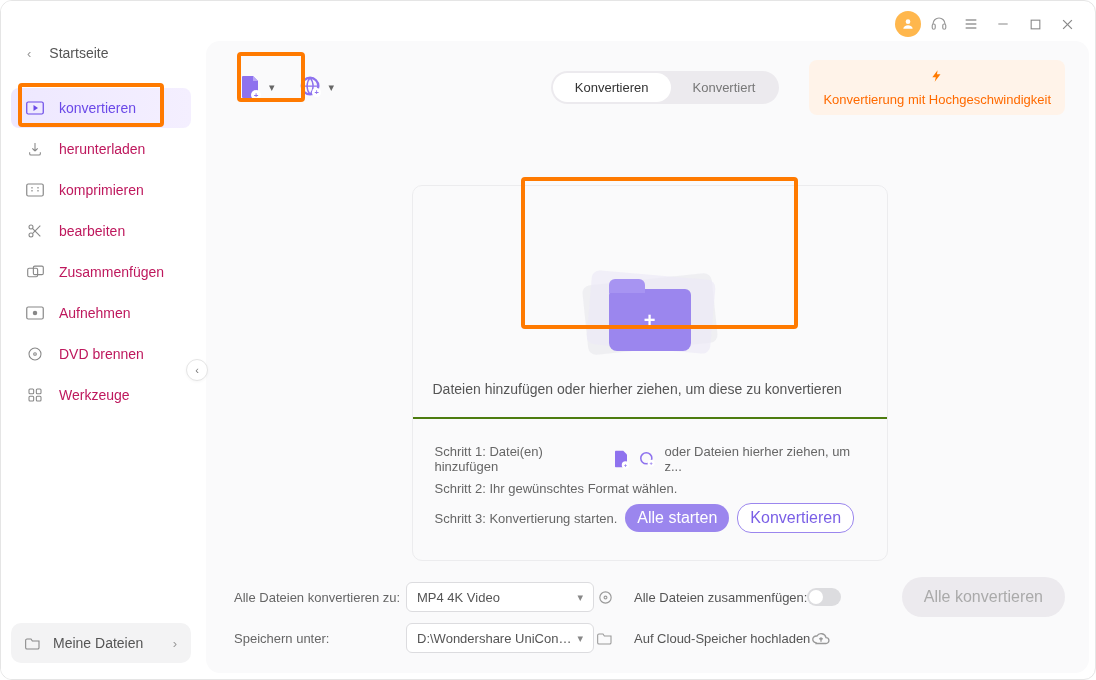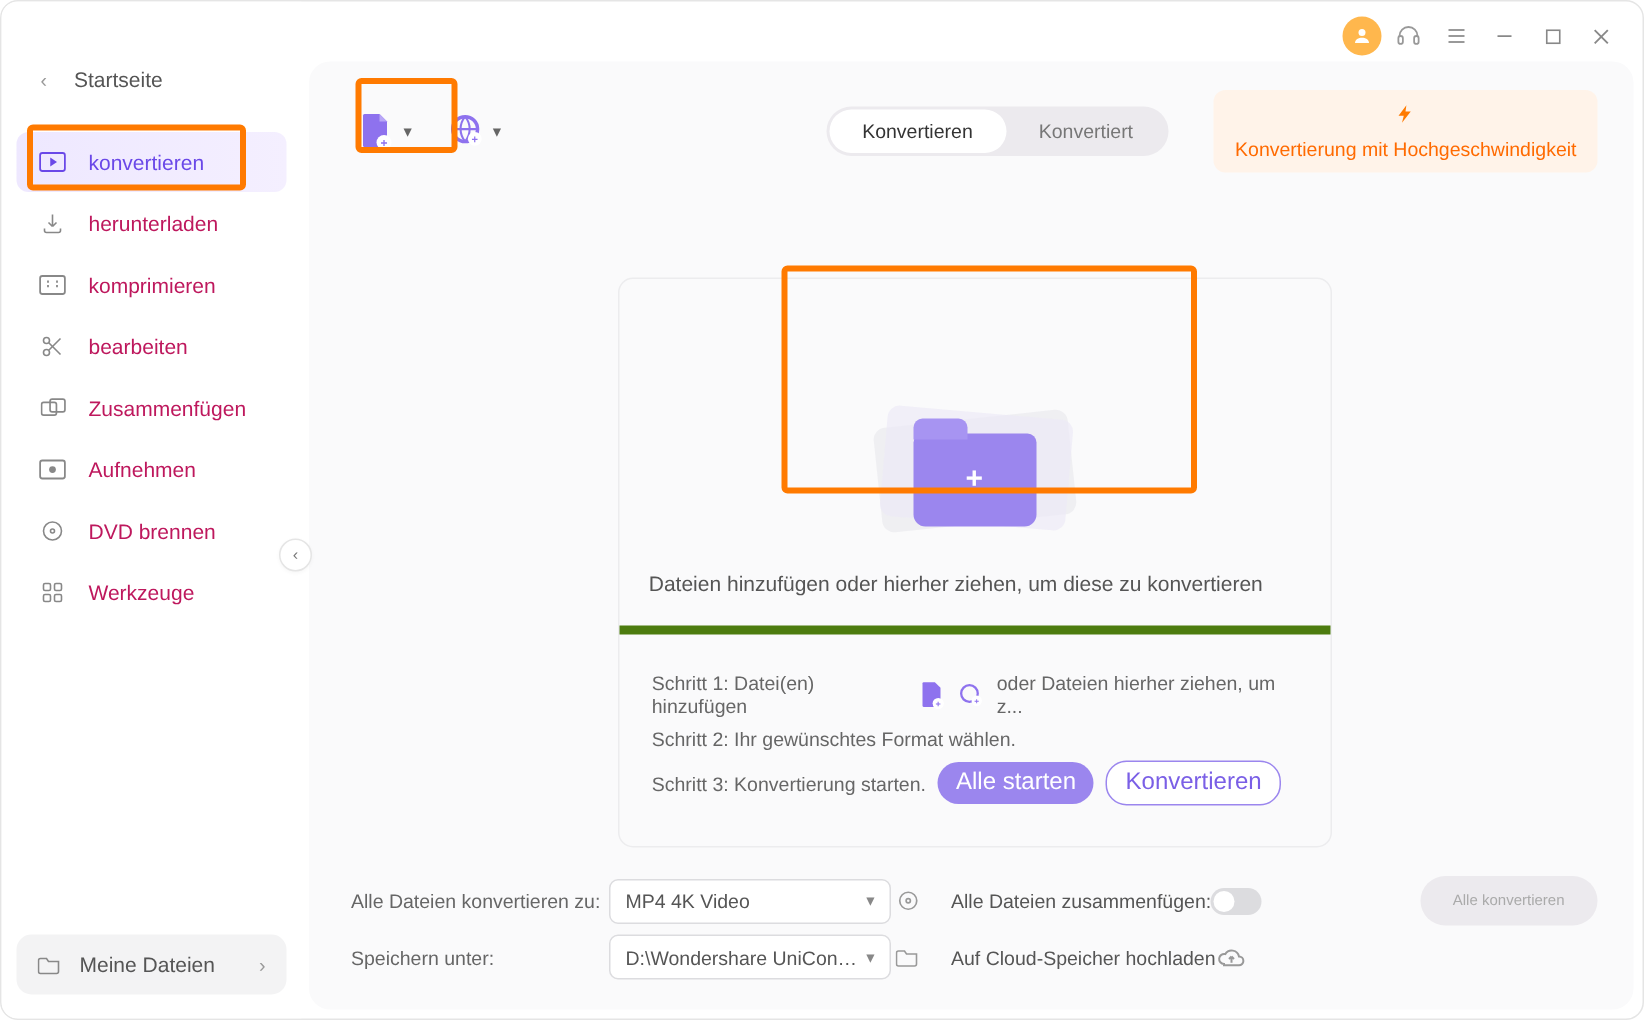--- a/index.html
+++ b/index.html
@@ -40,36 +40,36 @@
 .dropzone-wrap { display:flex; justify-content:center; margin-top: 68px;}
 .dropzone { width: 476px; border: 1px solid #ececee; border-radius: 10px; background: #fff0; }
 .drop-top { height: 195px; display: flex; flex-direction: column; align-items: center; justify-content: flex-end; padding-bottom: 16px;}
 .drop-art { position: relative; width: 150px; height: 100px; }
 .drop-art .back { position:absolute; left:10px; top:14px; width:130px; height:70px; background:#e7e7ec; border-radius:8px; transform: rotate(-6deg); opacity:.6;}
 .drop-art .back2 { position:absolute; left:14px; top:10px; width:124px; height:74px; background:#eceaf6; border-radius:8px; transform: rotate(5deg); opacity:.7;}
 .drop-art .folder { position:absolute; left:34px; top:24px; width:82px; height:62px; background:#9b86ee; border-radius: 6px 6px 8px 8px; }
 .drop-art .folder::before { content:""; position:absolute; left:0; top:-10px; width:36px; height:14px; background:#a794f2; border-radius:6px 6px 0 0;}
 .drop-art .folder .plus { position:absolute; left:50%; top:50%; transform:translate(-50%,-50%); color:#fff; font-size:20px; font-weight:700;}
 .drop-msg { text-align: left; color: #555; font-size: 14px; padding: 0 20px 20px 20px;}
-.drop-steps { border-top: 6px solid #4d7c0f; padding: 18px 22px 20px 22px; }
+.drop-steps { border-top: 2px solid #4d7c0f; padding: 18px 22px 20px 22px; }
 .step-row { display: flex; align-items: center; gap: 8px; color: #666; font-size: 13px; margin: 7px 0; }
 .step-row .mini-ic { display:inline-flex; align-items:center; justify-content:center; }
 .chip { display:inline-flex; align-items:center; padding: 5px 12px; border-radius: 14px; font-size: 16px; cursor:pointer;}
 .chip.primary { background:#9b86ee; color:#fff;}
 .chip.outline { background:#fff; color:#7a5fe6; border:1px solid #9b86ee;}
 
 .footer { position: absolute; left: 28px; right: 24px; bottom: 14px; }
 .footer-row { display: flex; align-items: center; color: #555; font-size: 13px; margin: 6px 0; }
 .footer-row .lbl { width: 172px; color: #666; }
 .sel { width: 188px; height: 30px; border: 1px solid #dcdcdf; border-radius: 6px; background: #fff; display:flex; align-items:center; padding: 0 10px; color:#555; font-size: 13px; cursor:pointer;}
 .sel .caret { margin-left:auto; color:#888; font-size:11px;}
 .inline-ico { width: 22px; height: 22px; display:inline-flex; align-items:center; justify-content:center; color:#888; cursor:pointer;}
 .toggle { width: 34px; height: 18px; border-radius: 10px; background:#dcdcdf; position:relative; cursor:pointer;}
 .toggle::after { content:""; position:absolute; left:2px; top:2px; width:14px; height:14px; background:#fff; border-radius:50%; }
-.big-btn { margin-left:auto; padding: 11px 22px; background:#eceaee; color:#aaa; border-radius: 20px; font-size:10px; cursor:not-allowed;}
+.big-btn { margin-left:auto; padding: 11px 22px; background:#eceaee; color:#aaa; border-radius: 20px; font-size:16px; cursor:not-allowed;}
 
 
 .hl { position:absolute; border: 4px solid #ff7a00; border-radius: 4px; pointer-events:none; z-index:20;}
 .hl1 { left: 17px; top: 82px; width: 146px; height: 44px;}
 .hl2 { left: 236px; top: 51px; width: 68px; height: 50px;}
 .hl3 { left: 520px; top: 176px; width: 277px; height: 152px;}
 
 svg { display:block; }
 </style>
 </head>

